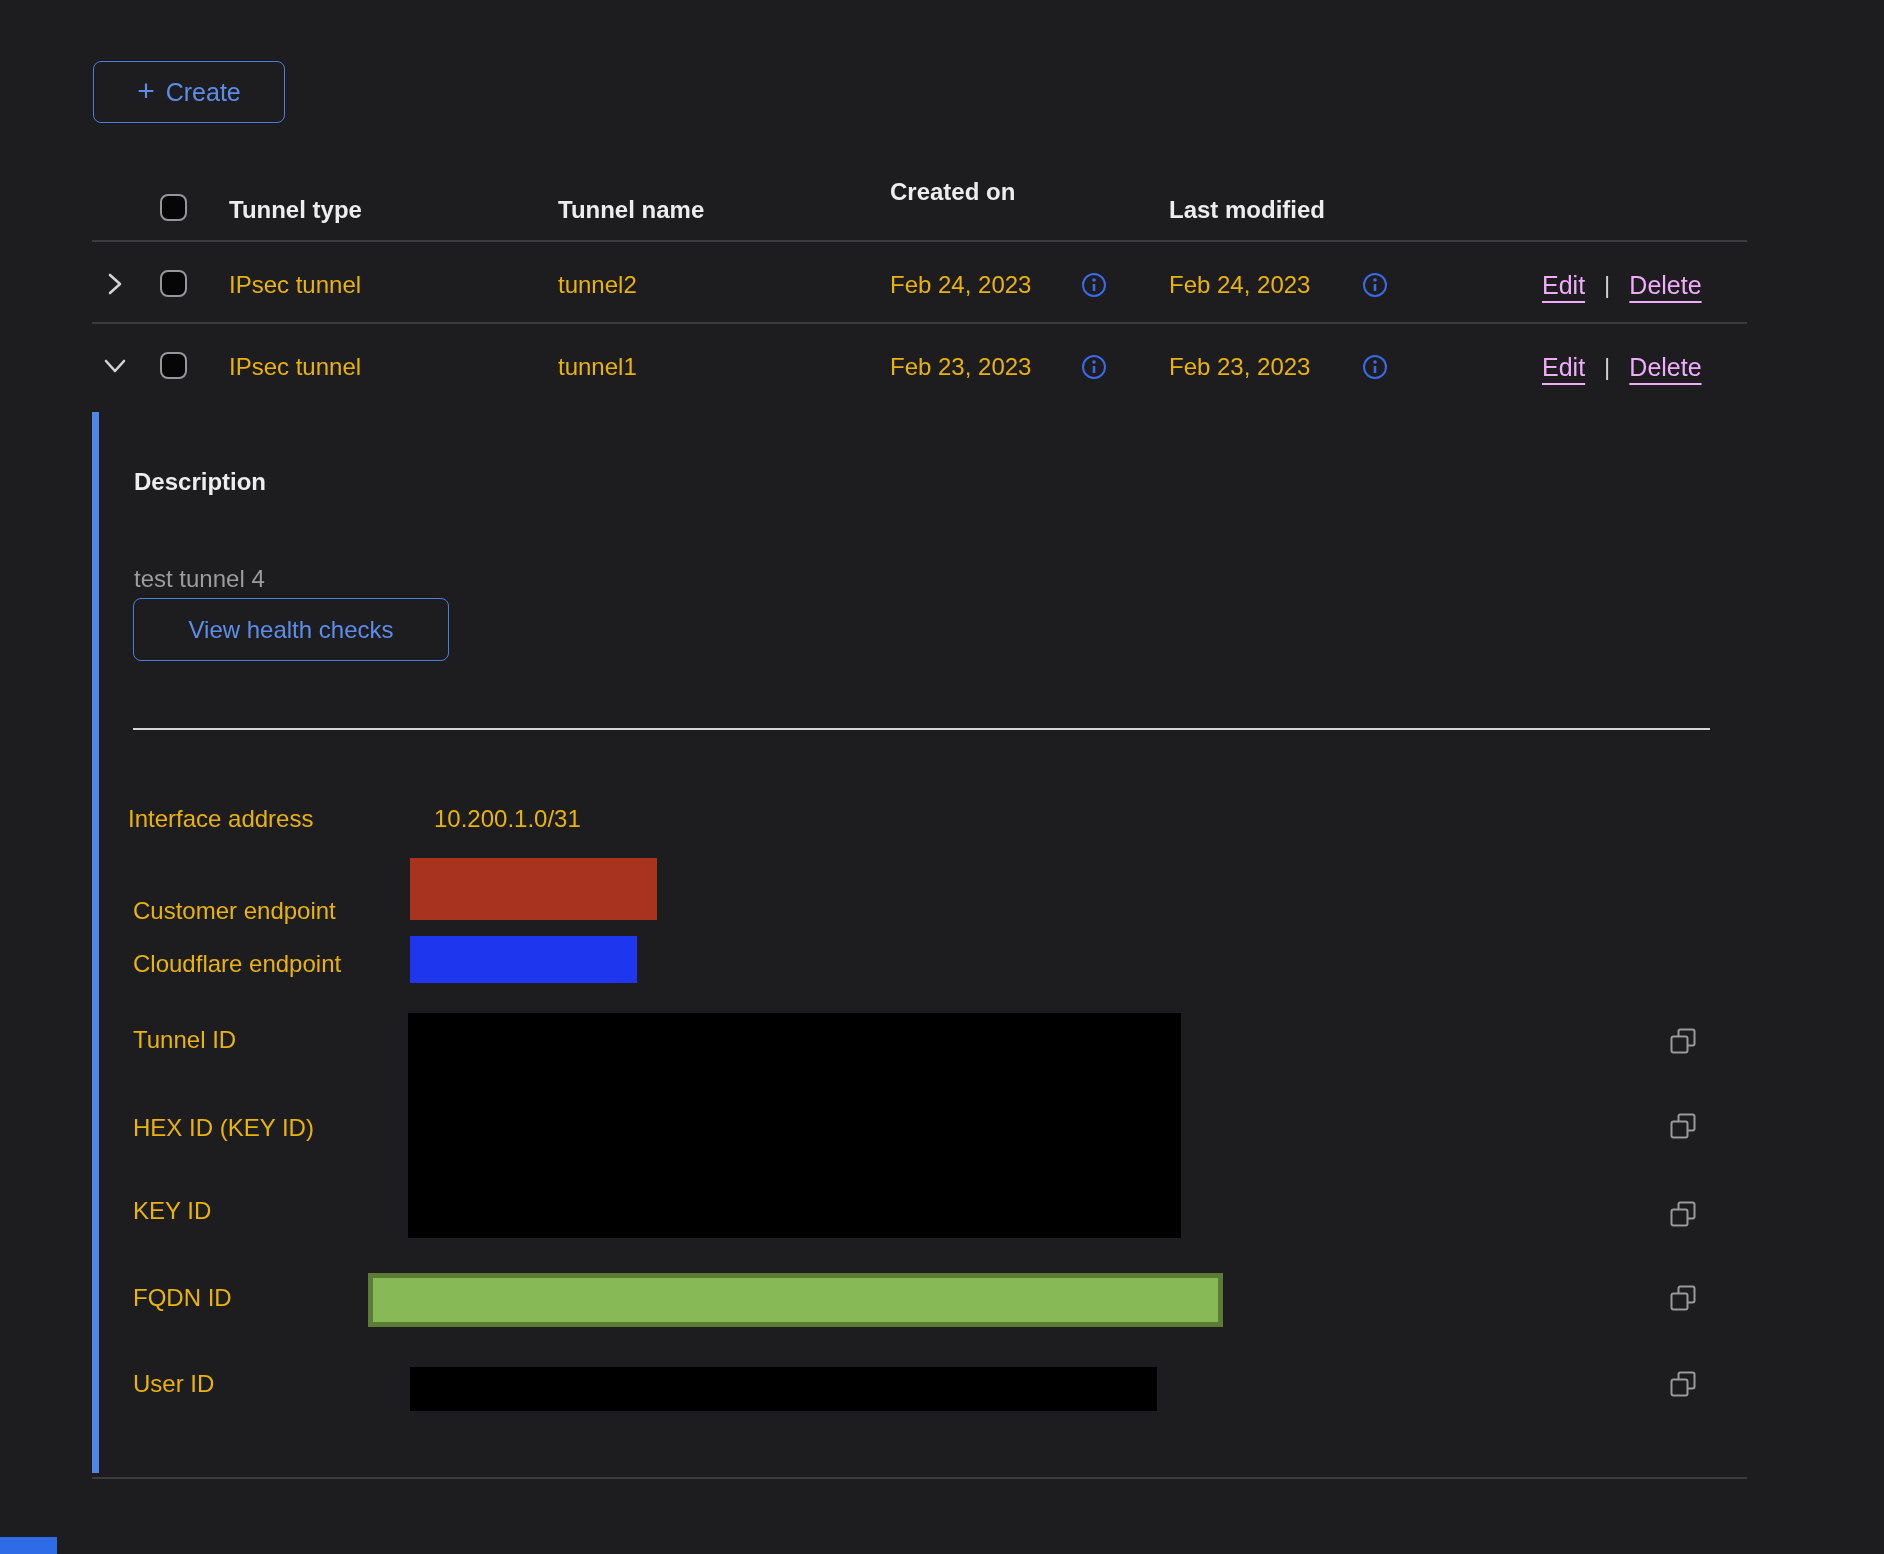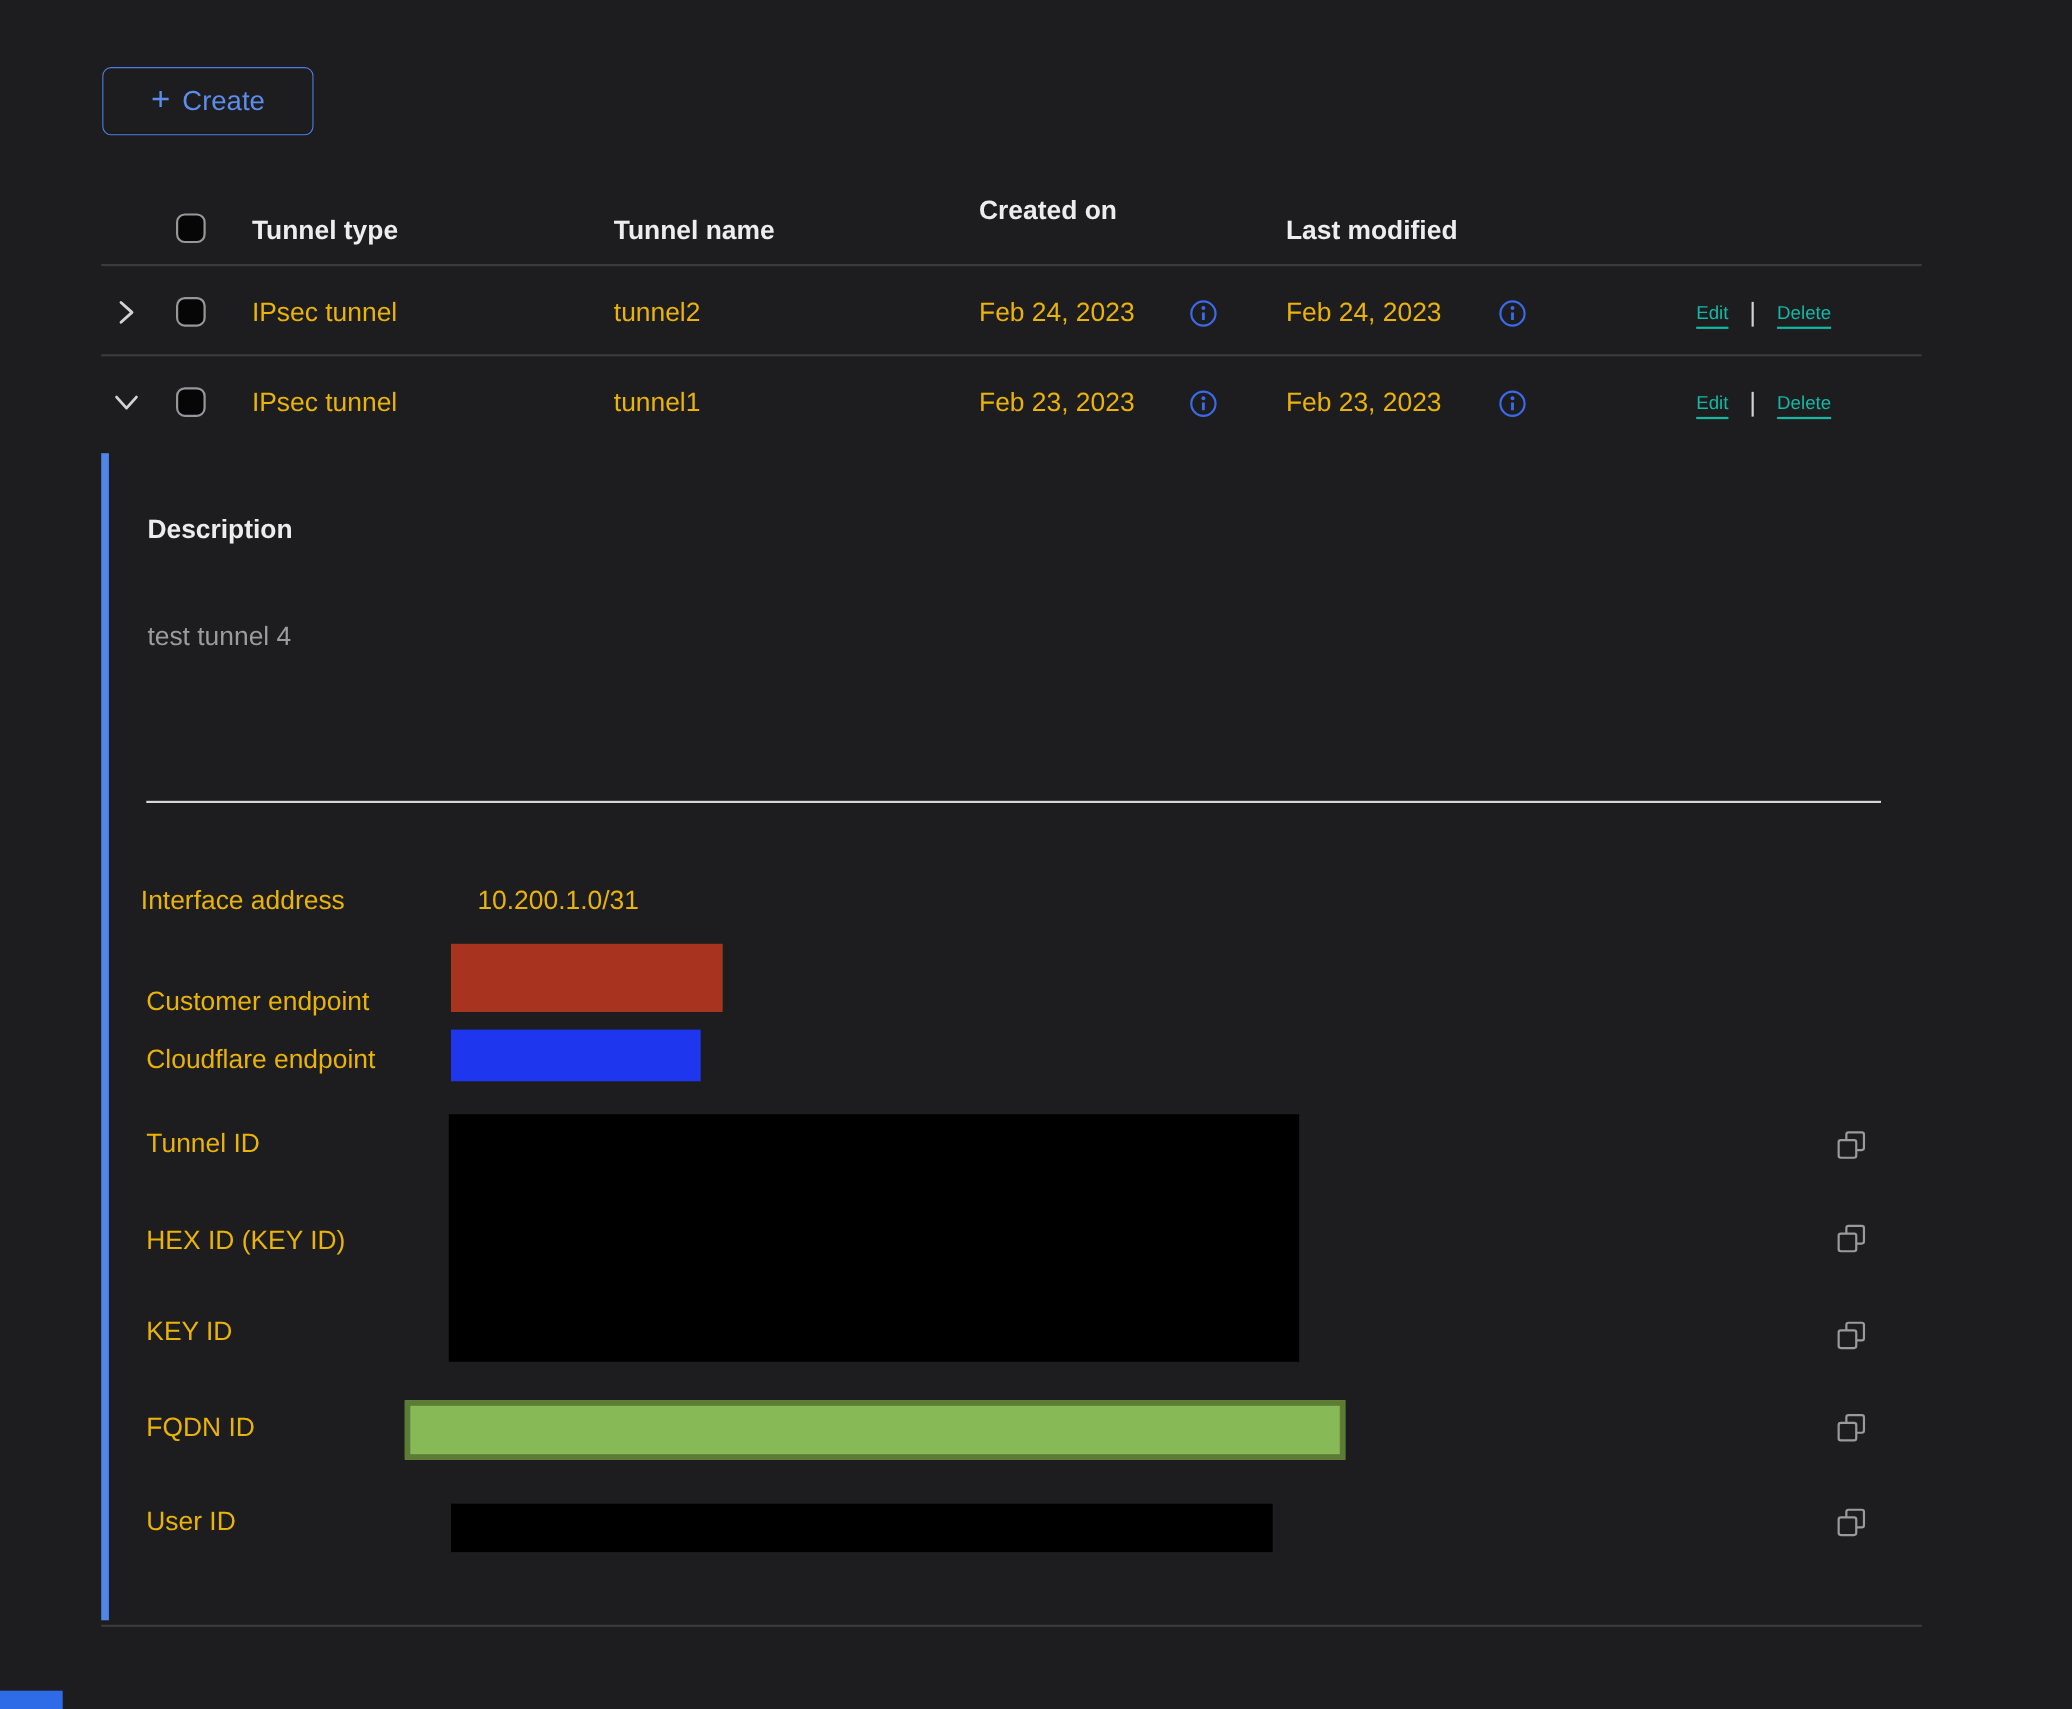--- a/index.html
+++ b/index.html
@@ -8,21 +8,21 @@
   .abs{position:absolute;}
   .txt{color:#eab308;font-size:24px;line-height:30px;white-space:nowrap;}
   .hdr{color:#ededef;font-size:24px;font-weight:600;line-height:30px;white-space:nowrap;}
   .muted{color:#9b9ba0;}
   .divider{background:#3a3b3e;height:2px;}
   .divider-light{background:#d6d6d9;height:2px;}
   .chk{width:27px;height:27px;border:2px solid #97979a;border-radius:8px;background:#060606;box-sizing:border-box;cursor:pointer;}
   .btn-outline{display:flex;align-items:center;justify-content:center;gap:11px;
     border:1.5px solid #4c7ee0;border-radius:8px;background:transparent;cursor:pointer;
     color:#5f8fe8;font-size:25px;font-family:inherit;}
-  .link{color:#14b8a6;font-size:17px;line-height:30px;text-decoration:underline;
+  .link{color:#f0abfc;font-size:25px;line-height:30px;text-decoration:underline;
         text-underline-offset:7px;text-decoration-thickness:2px;cursor:pointer;white-space:nowrap;}
   .linksep{color:#cfd0d2;font-size:24px;line-height:30px;}
   .icon-wrap{display:inline-flex;align-items:center;justify-content:center;}
   .block{position:absolute;}
   svg{display:block;}
 </style>
 </head>
 <body>
 
 <div class="page">
@@ -98,20 +98,23 @@
     <span class="link">Edit</span>
     <span class="linksep">|</span>
     <span class="link">Delete</span>
   </div>
 
   <div class="abs" style="left: 92px; top: 412px; width: 7px; height: 1061px; background: rgb(79, 134, 232);"></div>
 
   <div class="hdr abs" style="left:134px;top:467px;">Description</div>
   <div class="txt abs muted" style="left:134px;top:564px;">test tunnel 4</div>
 
+  <button class="btn-outline abs" style="left: 133px; top: 598px; width: 316px; height: 63px; font-size: 24px; color: rgb(93, 141, 235);">
+    <span>View health checks</span>
+  </button>
 
   <div class="divider-light abs" style="left:133px;top:728px;width:1577px;"></div>
 
   <div class="txt abs" style="left:128px;top:804px;">Interface address</div>
   <div class="txt abs" style="left:434px;top:804px;">10.200.1.0/31</div>
 
   <div class="txt abs" style="left:133px;top:876px;margin-top:20px;">Customer endpoint</div>
   <div class="block" style="left: 410px; top: 858px; width: 247px; height: 62px; background: rgb(168, 52, 32);"></div>
 
   <div class="txt abs" style="left:133px;top:949px;">Cloudflare endpoint</div>

